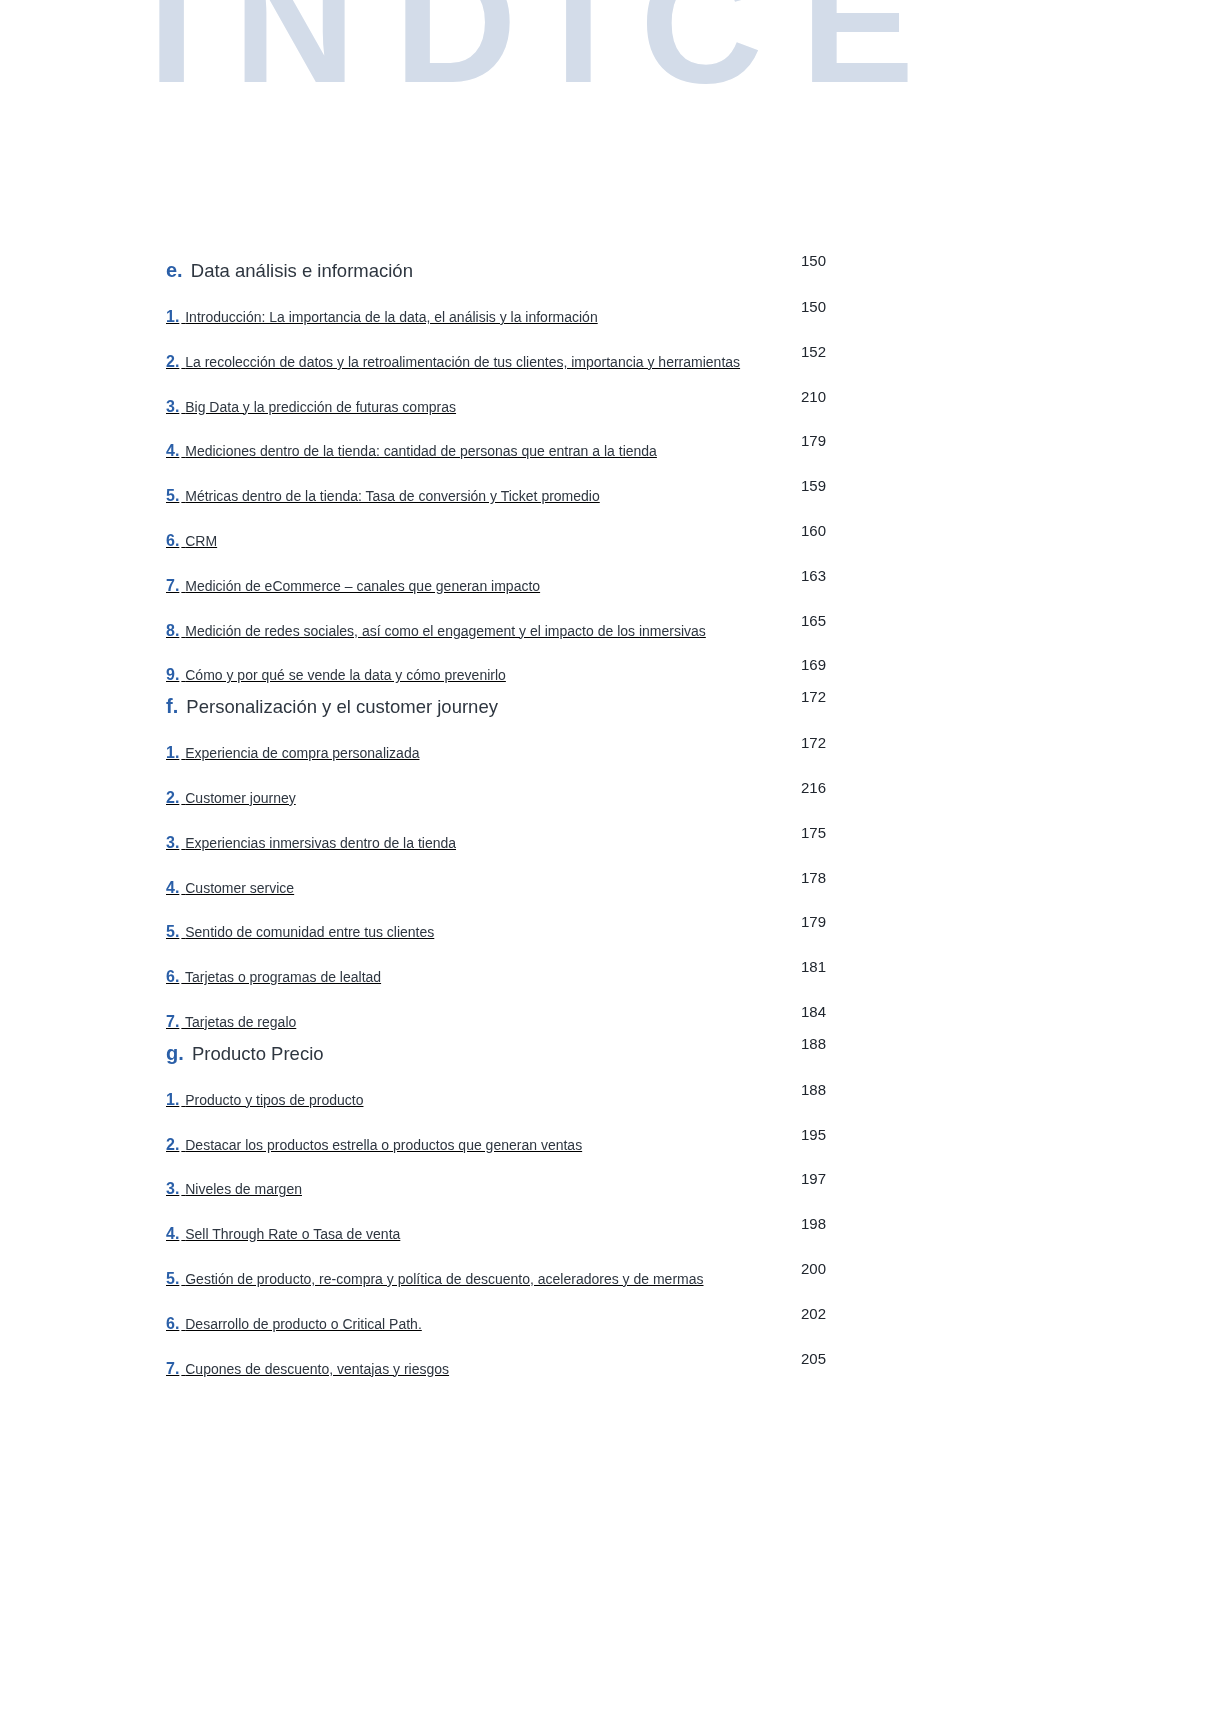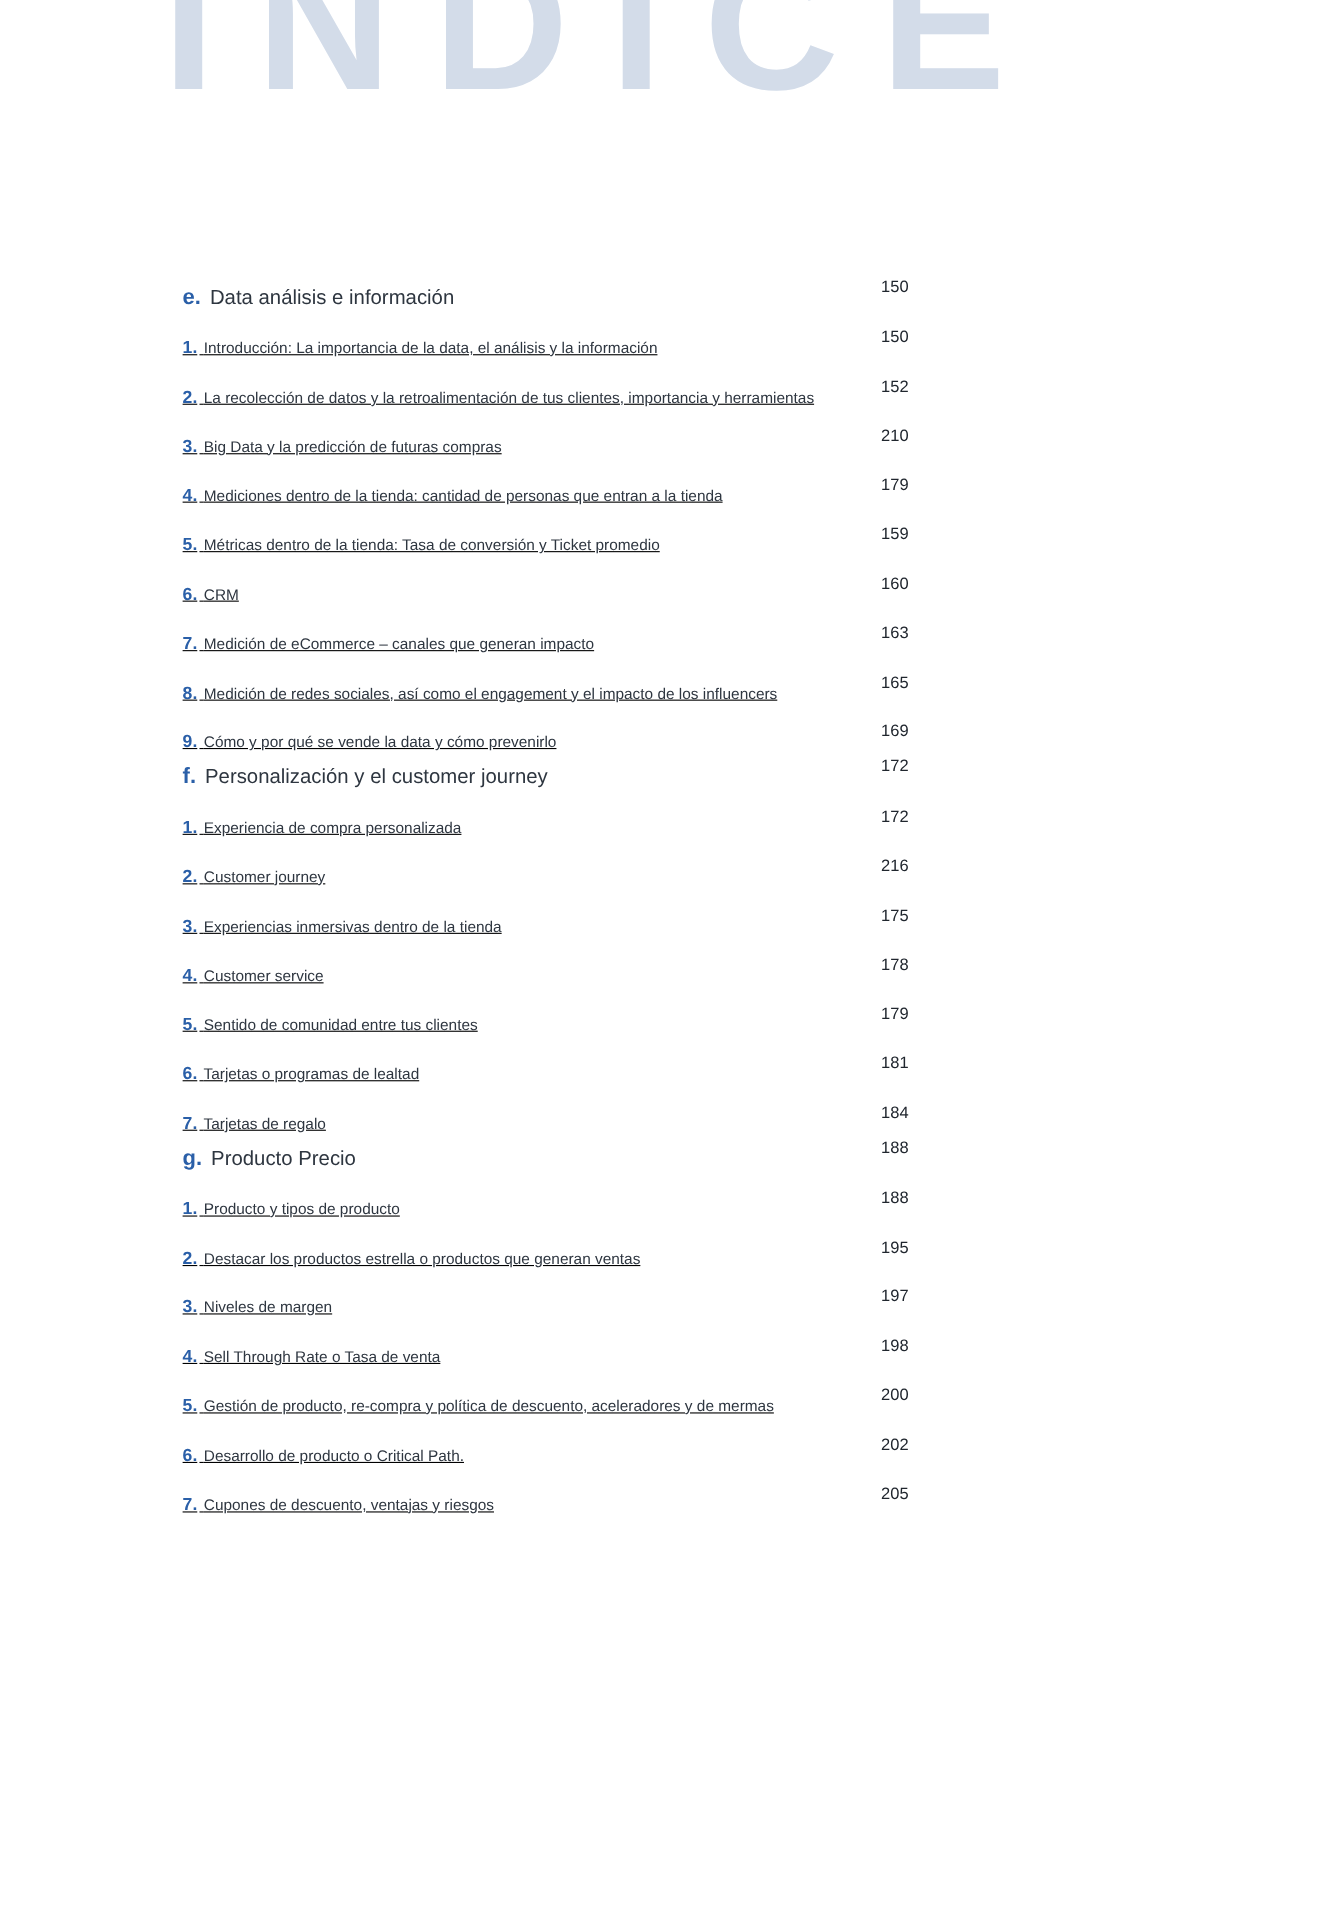--- a/index.html
+++ b/index.html
@@ -171,21 +171,21 @@
       <div class="pagenum">160</div>
     </div>
     <div class="row item">
       <div class="row-inner">
         <div class="label"><span class="marker">7.</span> <span class="txt">Medición de eCommerce – canales que generan impacto</span></div>
       </div>
       <div class="pagenum">163</div>
     </div>
     <div class="row item">
       <div class="row-inner">
-        <div class="label"><span class="marker">8.</span> <span class="txt">Medición de redes sociales, así como el engagement y el impacto de los influencers</span></div>
+        <div class="label"><span class="marker">8.</span> <span class="txt">Medición de redes sociales, así como el engagement y el impacto de los inmersivas</span></div>
       </div>
       <div class="pagenum">165</div>
     </div>
     <div class="row item">
       <div class="row-inner">
         <div class="label"><span class="marker">9.</span> <span class="txt">Cómo y por qué se vende la data y cómo prevenirlo</span></div>
       </div>
       <div class="pagenum">169</div>
     </div>
     <div class="row section">

